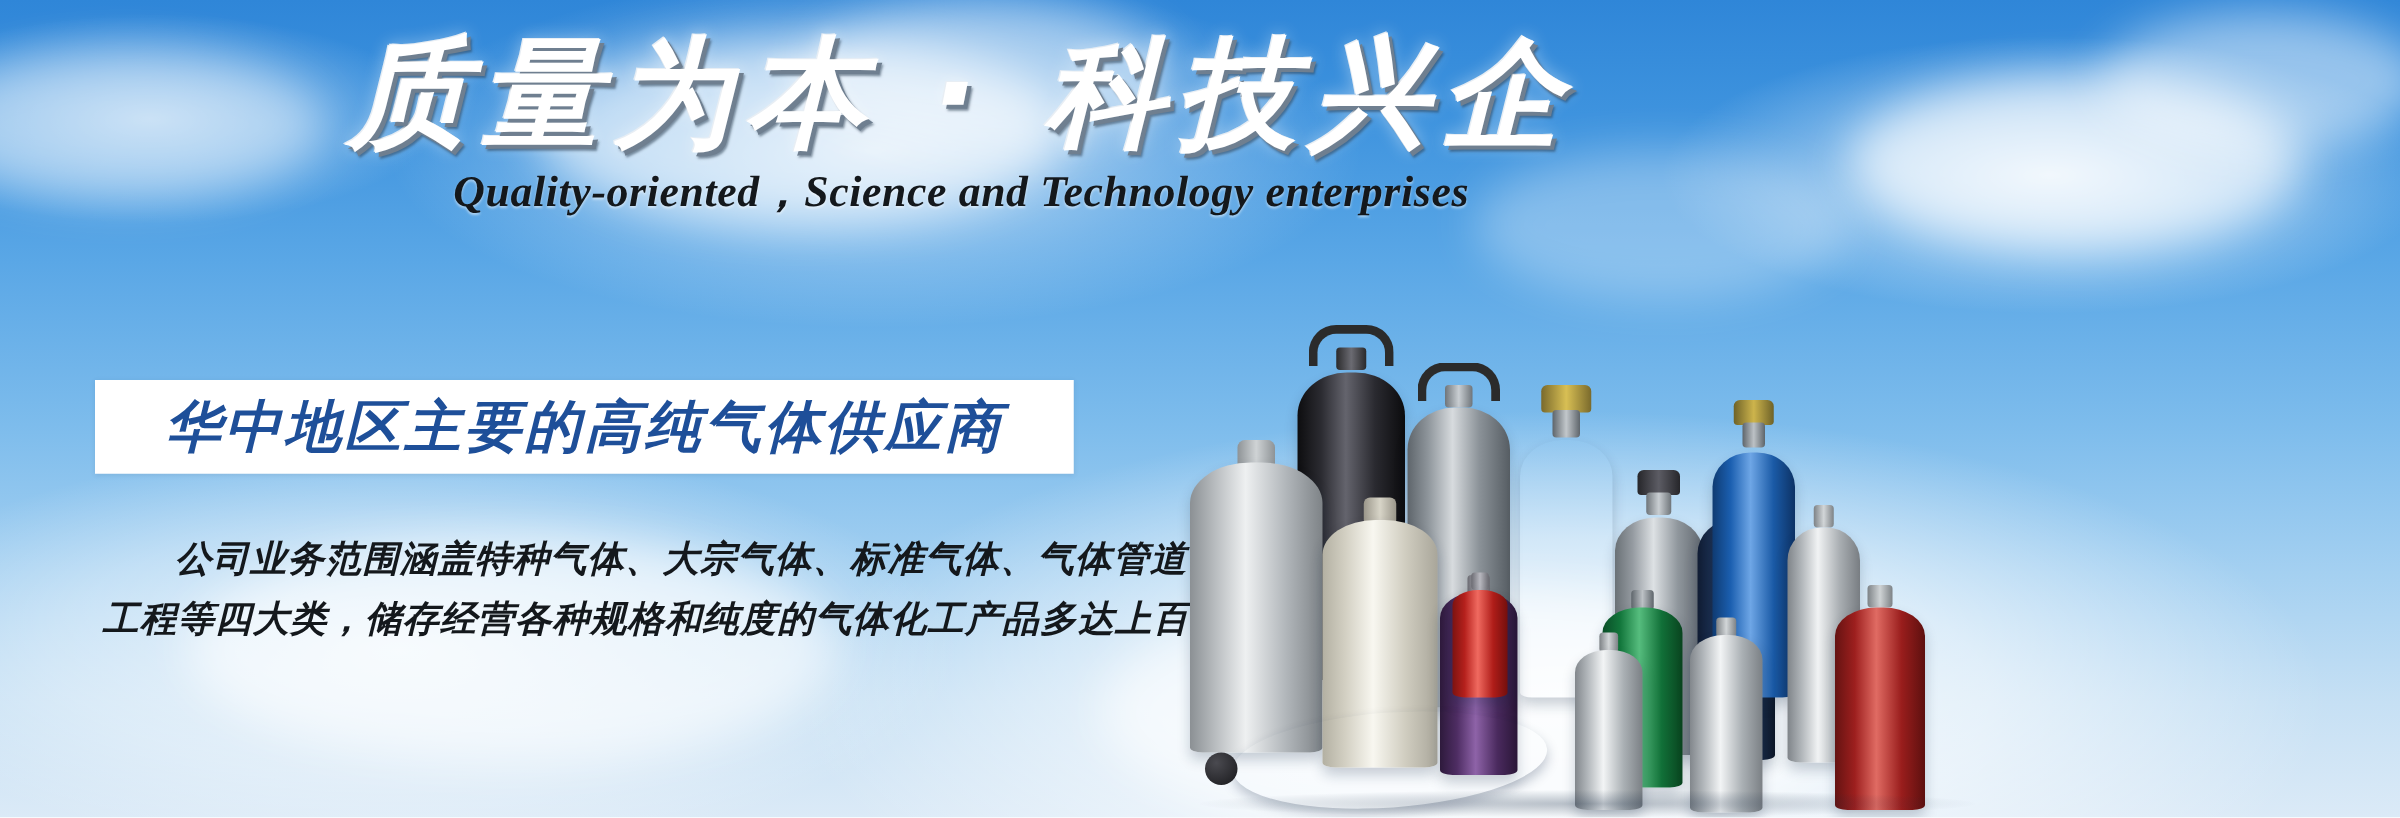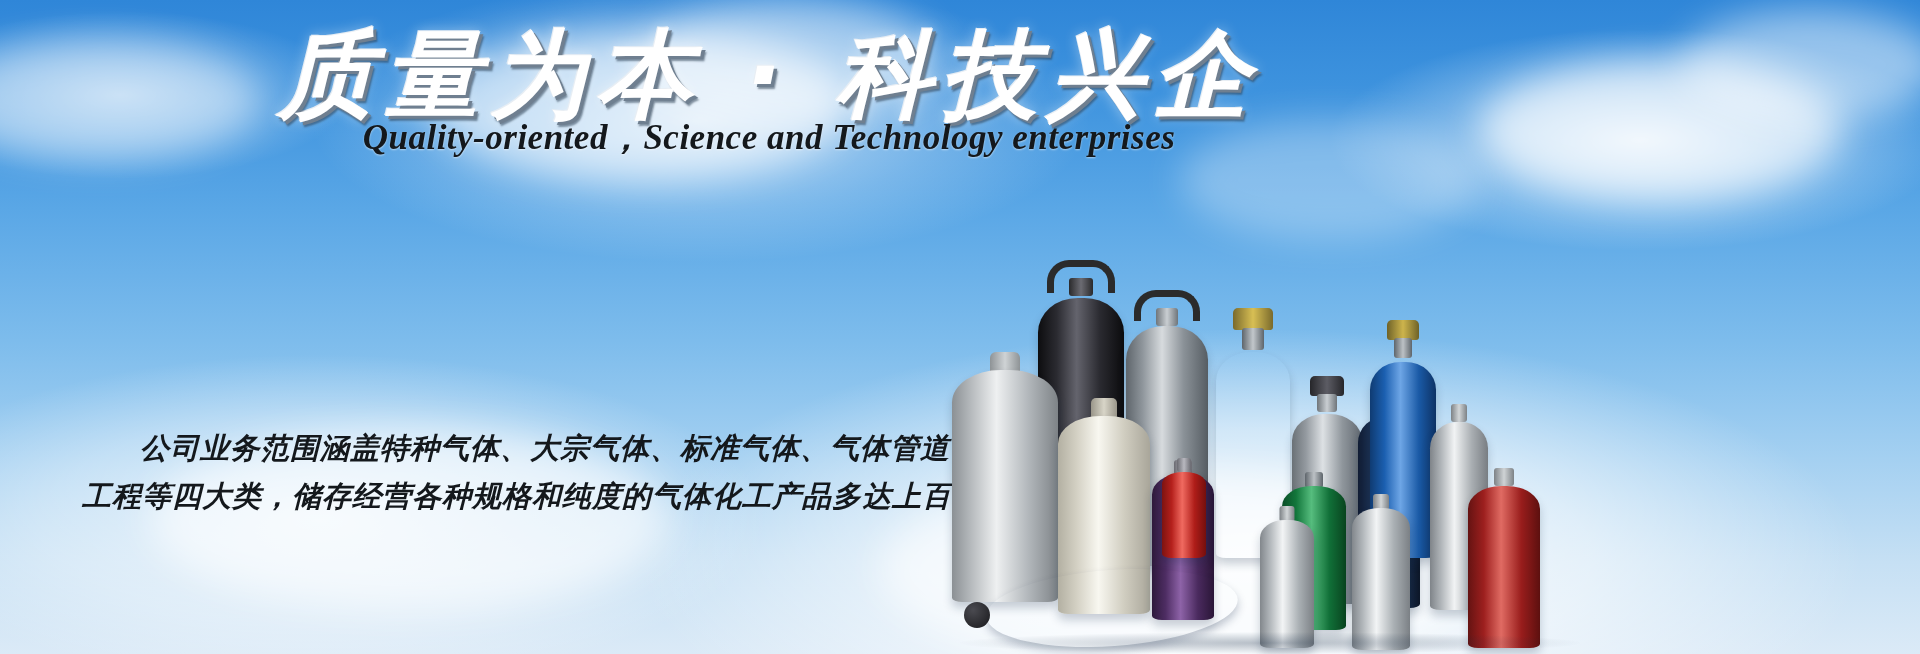--- a/index.html
+++ b/index.html
@@ -35,21 +35,21 @@
     font-family:"DejaVu Sans","Liberation Sans",sans-serif;
     font-weight:bold;font-size:96px;line-height:110px;color:#ffffff;
     letter-spacing:10px;white-space:nowrap;
     text-shadow:
       3px 3px 0 #6f7f90,
       4px 5px 2px rgba(40,60,80,0.55),
       -1px -1px 0 #e8eef4,
       0 0 14px rgba(255,255,255,0.45);
   }
   .subtitle{
-    position:absolute;left:0;top:116px;width:1538px;text-align:center;
+    position:absolute;left:0;top:132px;width:1538px;text-align:center;
     font-family:"Liberation Serif","DejaVu Serif",serif;
     font-weight:bold;font-size:35px;line-height:44px;color:#14181c;
     letter-spacing:0.5px;white-space:nowrap;
     text-shadow:0 1px 2px rgba(255,255,255,0.5);
   }
 
   
   .callout{
     position:absolute;left:76px;top:304px;width:783px;height:75px;
     background:#ffffff;
@@ -104,20 +104,23 @@
   <div class="cloud c3"></div>
   <div class="cloud c4"></div>
   <div class="cloud c5"></div>
   <div class="cloud c6"></div>
   <div class="cloud c7"></div>
   <div class="cloud c8"></div>
 
   <div class="headline">质量为本 · 科技兴企</div>
   <div class="subtitle">Quality-oriented，Science and Technology enterprises</div>
 
+  <div class="callout">
+    <span class="callout-text">华中地区主要的高纯气体供应商</span>
+  </div>
 
   <div class="body-copy">
     <p class="indent">公司业务范围涵盖特种气体、大宗气体、标准气体、气体管道</p>
     <p>工程等四大类，储存经营各种规格和纯度的气体化工产品多达上百</p>
   </div>
 
   <div class="cylinders">
 
     <div class="cyl" style="left:108px;bottom:110px;width:86px;height:258px;">
       <div class="handle" style="width:54px;height:26px;top:-26px;"></div>

